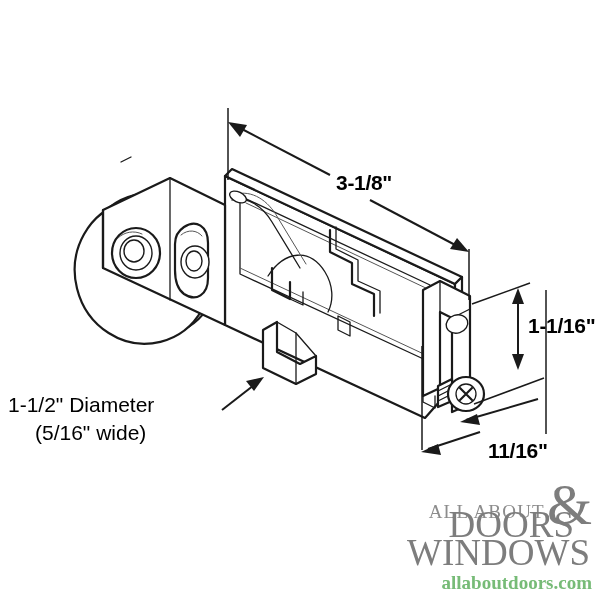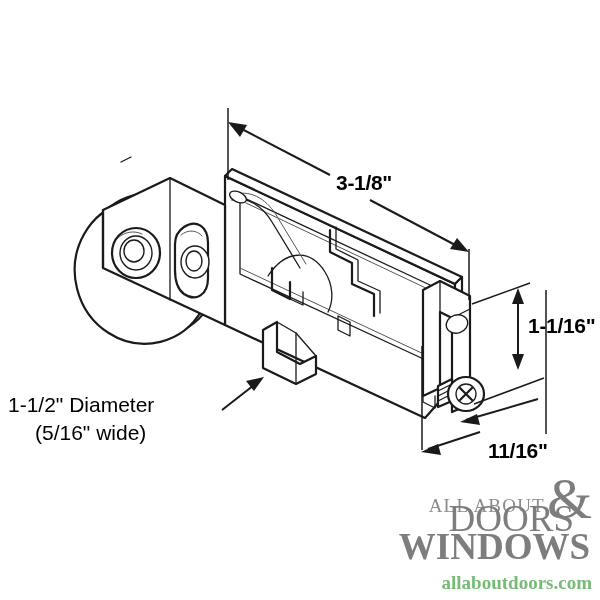--- a/index.html
+++ b/index.html
@@ -77,28 +77,27 @@
     letter-spacing: 0px;
     line-height: 0.88;
     margin-top: -14px;
     margin-right: 18px;
     text-align: right;
   }
   .logo-windows {
     margin-top: -4px;
     margin-right: 2px;
     font-size: 37px;
-    font-weight: bold;
   }
   .logo-url {
     font-family: "Liberation Serif", serif;
     font-size: 19px;
     color: #77bb77;
     letter-spacing: 0px;
-    margin-top: 9px;
+    margin-top: 3px;
     font-weight: bold;
     text-align: right;
   }
 </style>
 </head>
 <body>
 
 <div id="page">
 
   <svg id="drawing-svg" viewBox="0 0 600 600">

